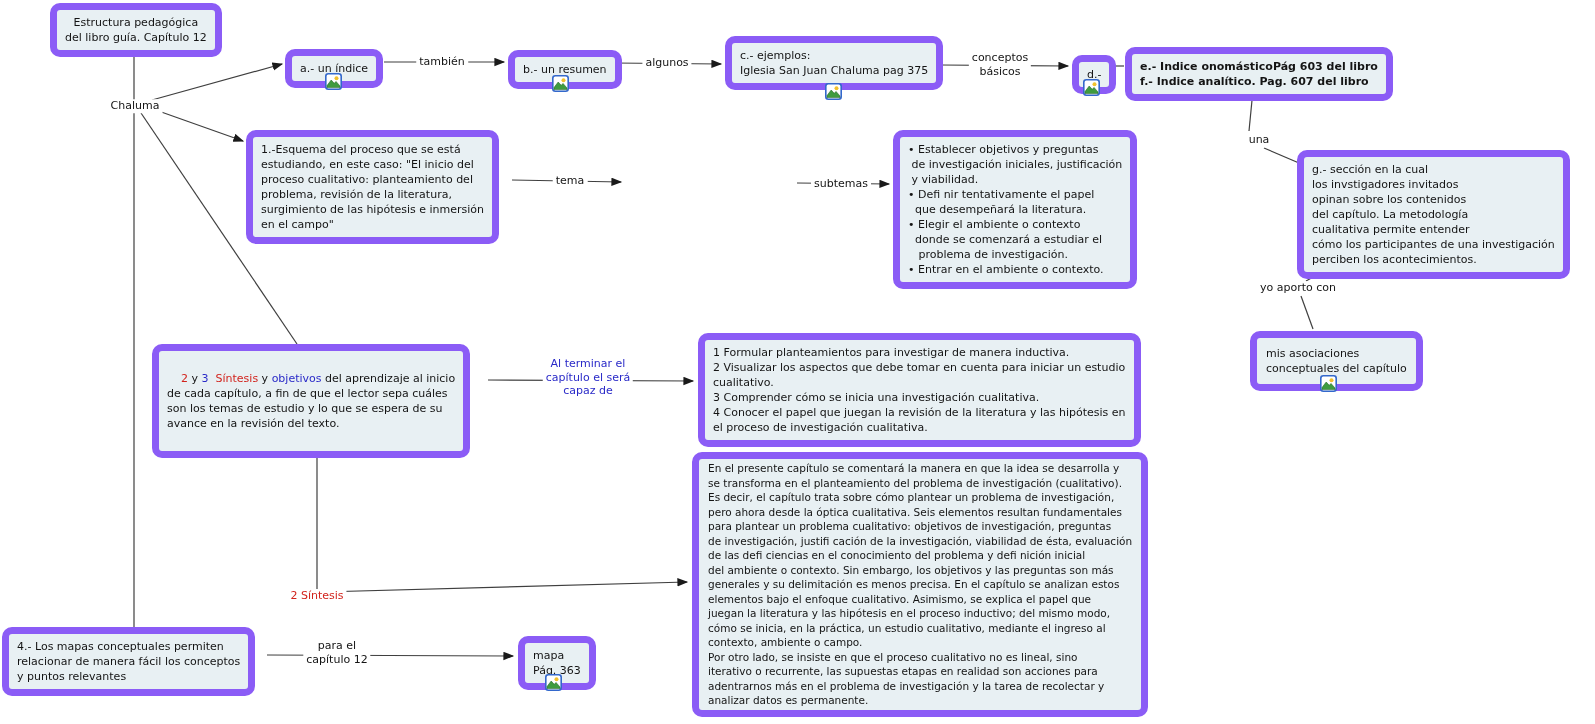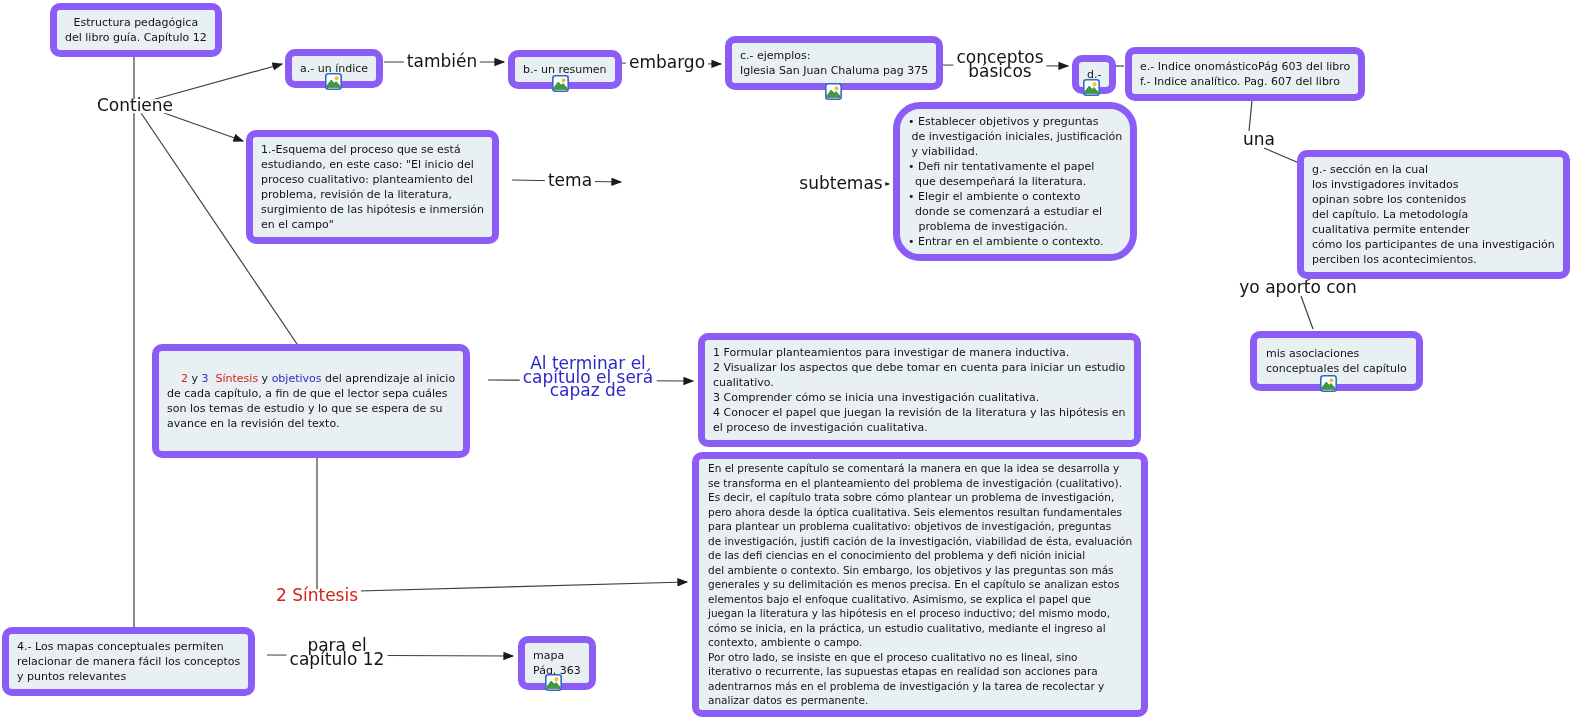--- a/index.html
+++ b/index.html
@@ -5,21 +5,21 @@
   html,body{margin:0;padding:0;background:#fff;}
   #canvas{position:relative;width:1595px;height:724px;background:#fff;overflow:hidden;
           font-family:"DejaVu Sans","Liberation Sans",sans-serif;color:#141414;}
   #wires{position:absolute;left:0;top:0;z-index:0;}
   .node{position:absolute;z-index:1;background:#e8f0f3;border:7px solid #8b5cf6;border-radius:10px;
         padding:5px 8px;font-size:11px;line-height:15px;white-space:pre;color:#141414;}
   .node.center{text-align:center;}
   .node.para{font-size:10.5px;line-height:14.5px;padding:2px 9px;}
   .node.pad-lg{padding:8px 9px;margin-left:8px;}
   .lbl{position:absolute;z-index:2;transform:translate(-50%,-50%);background:#fff;padding:0 3px;
-       font-size:17px;line-height:13.5px;white-space:pre;text-align:center;color:#141414;}
+       font-size:11px;line-height:13.5px;white-space:pre;text-align:center;color:#141414;}
   .res-icon{position:absolute;z-index:3;width:17px;height:17px;display:block;}
   .res-icon svg{display:block;width:17px;height:17px;}
 </style>
 </head>
 <body>
 
 <div id="canvas">
 
   <svg id="wires" width="1595" height="724">
     <defs>
@@ -49,29 +49,29 @@
     </g>
   </svg>
 
   <div class="node center" style="left:50px;top:3px;">Estructura pedagógica
 del libro guía. Capítulo 12</div>
   <div class="node center" style="left:285px;top:49px;">a.- un índice</div>
   <div class="node center" style="left:508px;top:50px;">b.- un resumen</div>
   <div class="node" style="left:725px;top:36px;">c.- ejemplos:
 Iglesia San Juan Chaluma pag 375</div>
   <div class="node center" style="left:1072px;top:55px;">d.-</div>
-  <div class="node" style="left:1125px;top:47px;">e.- Indice onomásticoPág 603 del libro
+  <div class="node" style="left:1125px;top:47px;font-weight:bold;">e.- Indice onomásticoPág 603 del libro
 f.- Indice analítico. Pag. 607 del libro</div>
   <div class="node" style="left:246px;top:130px;">1.-Esquema del proceso que se está
 estudiando, en este caso: "El inicio del
 proceso cualitativo: planteamiento del
 problema, revisión de la literatura,
 surgimiento de las hipótesis e inmersión
 en el campo"</div>
-  <div class="node" style="left:893px;top:102px;border-radius:27px;">• Establecer objetivos y preguntas
+  <div class="node" style="left:893px;top:130px;">• Establecer objetivos y preguntas
  de investigación iniciales, justificación
  y viabilidad.
 • Defi nir tentativamente el papel
   que desempeñará la literatura.
 • Elegir el ambiente o contexto
   donde se comenzará a estudiar el
    problema de investigación.
 • Entrar en el ambiente o contexto.</div>
   <div class="node" style="left:1297px;top:150px;padding-left:8px;">g.- sección en la cual
 los invstigadores invitados
@@ -112,23 +112,23 @@
 Por otro lado, se insiste en que el proceso cualitativo no es lineal, sino
 iterativo o recurrente, las supuestas etapas en realidad son acciones para
 adentrarnos más en el problema de investigación y la tarea de recolectar y
 analizar datos es permanente.</div>
   <div class="node" style="left:2px;top:627px;">4.- Los mapas conceptuales permiten
 relacionar de manera fácil los conceptos
 y puntos relevantes</div>
   <div class="node" style="left:518px;top:636px;">mapa
 Pág. 363</div>
 
-  <div class="lbl" style="left:135px;top:106px;">Contiene</div>
+  <div class="lbl" style="left:135px;top:106px;">Chaluma</div>
   <div class="lbl" style="left:442px;top:62px;">también</div>
-  <div class="lbl" style="left:667px;top:63px;">embargo</div>
+  <div class="lbl" style="left:667px;top:63px;">algunos</div>
   <div class="lbl" style="left:1000px;top:64px;">conceptos
 básicos</div>
   <div class="lbl" style="left:570px;top:181px;">tema</div>
   <div class="lbl" style="left:841px;top:184px;">subtemas</div>
   <div class="lbl" style="left:1259px;top:140px;">una</div>
   <div class="lbl" style="left:1298px;top:288px;">yo aporto con</div>
   <div class="lbl" style="left: 588px; top: 377px; color: rgb(42, 42, 200);">Al terminar el
 capítulo el será
 capaz de</div>
   <div class="lbl" style="left: 317px; top: 596px; color: rgb(210, 35, 28);">2 Síntesis</div>

